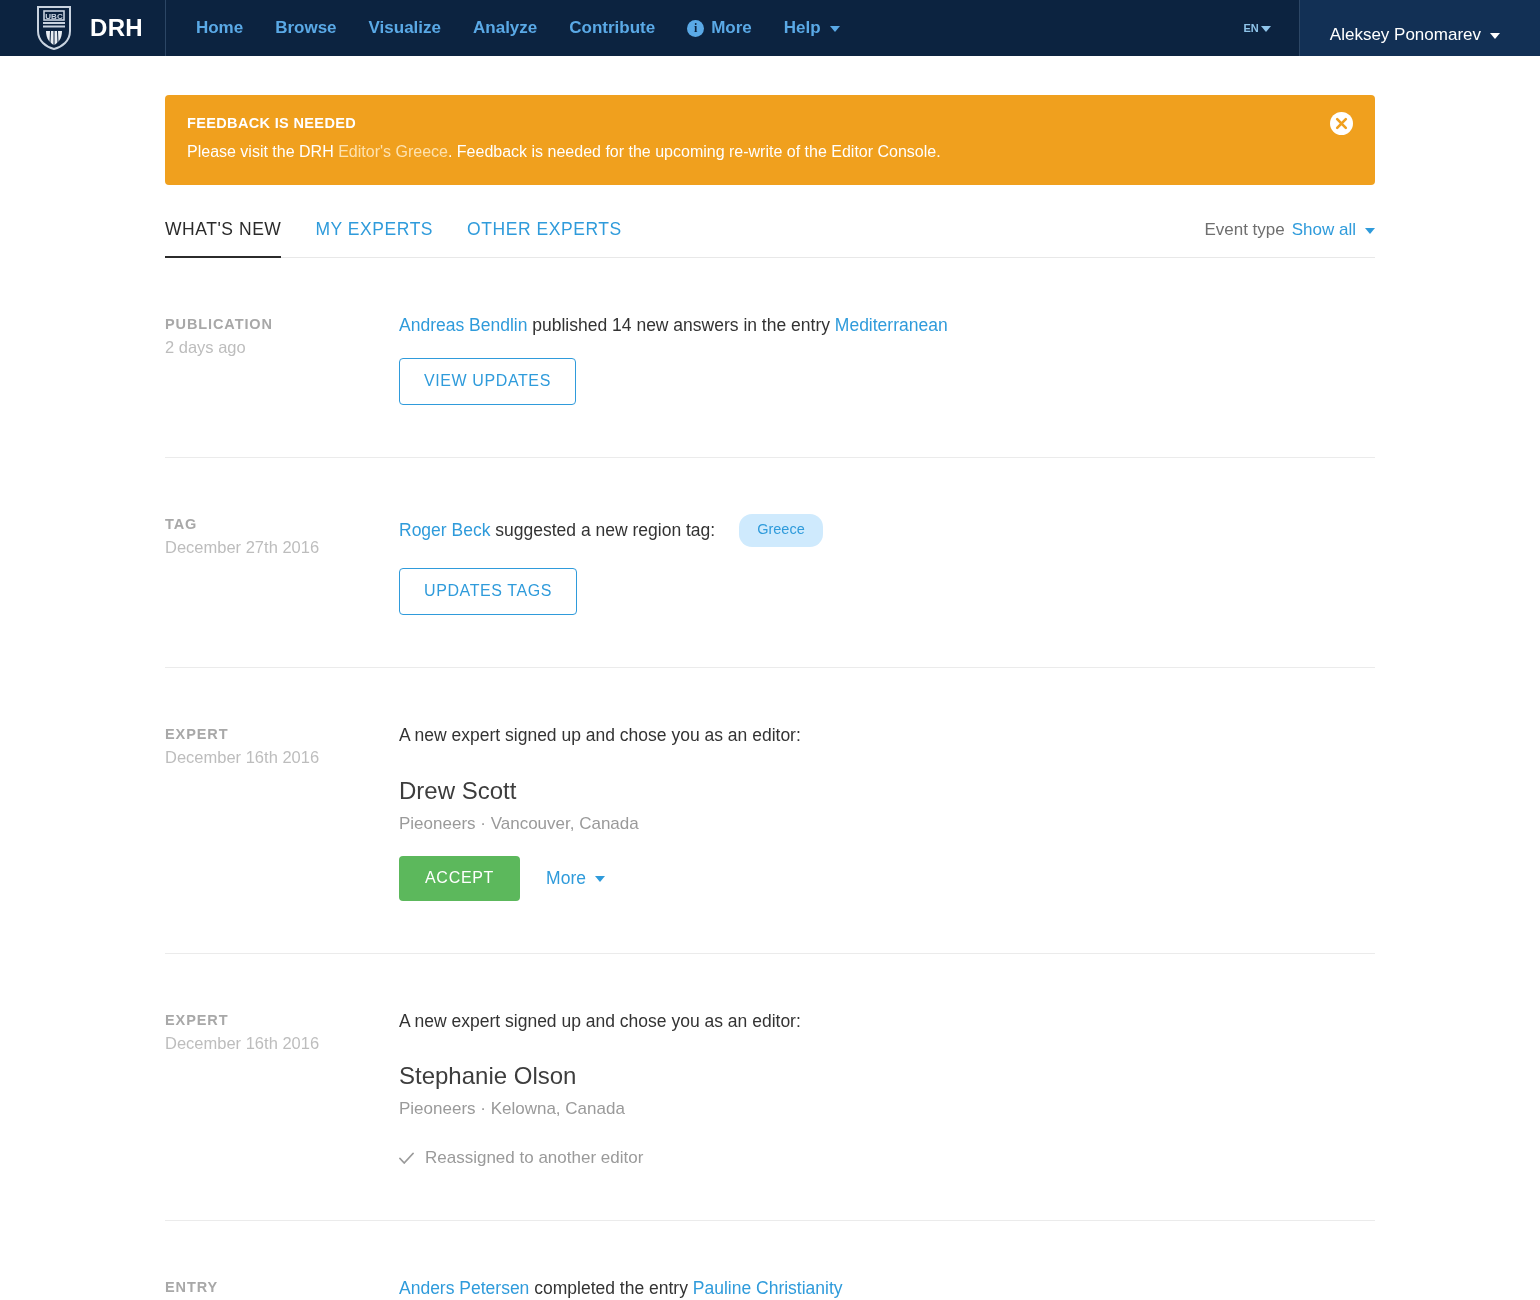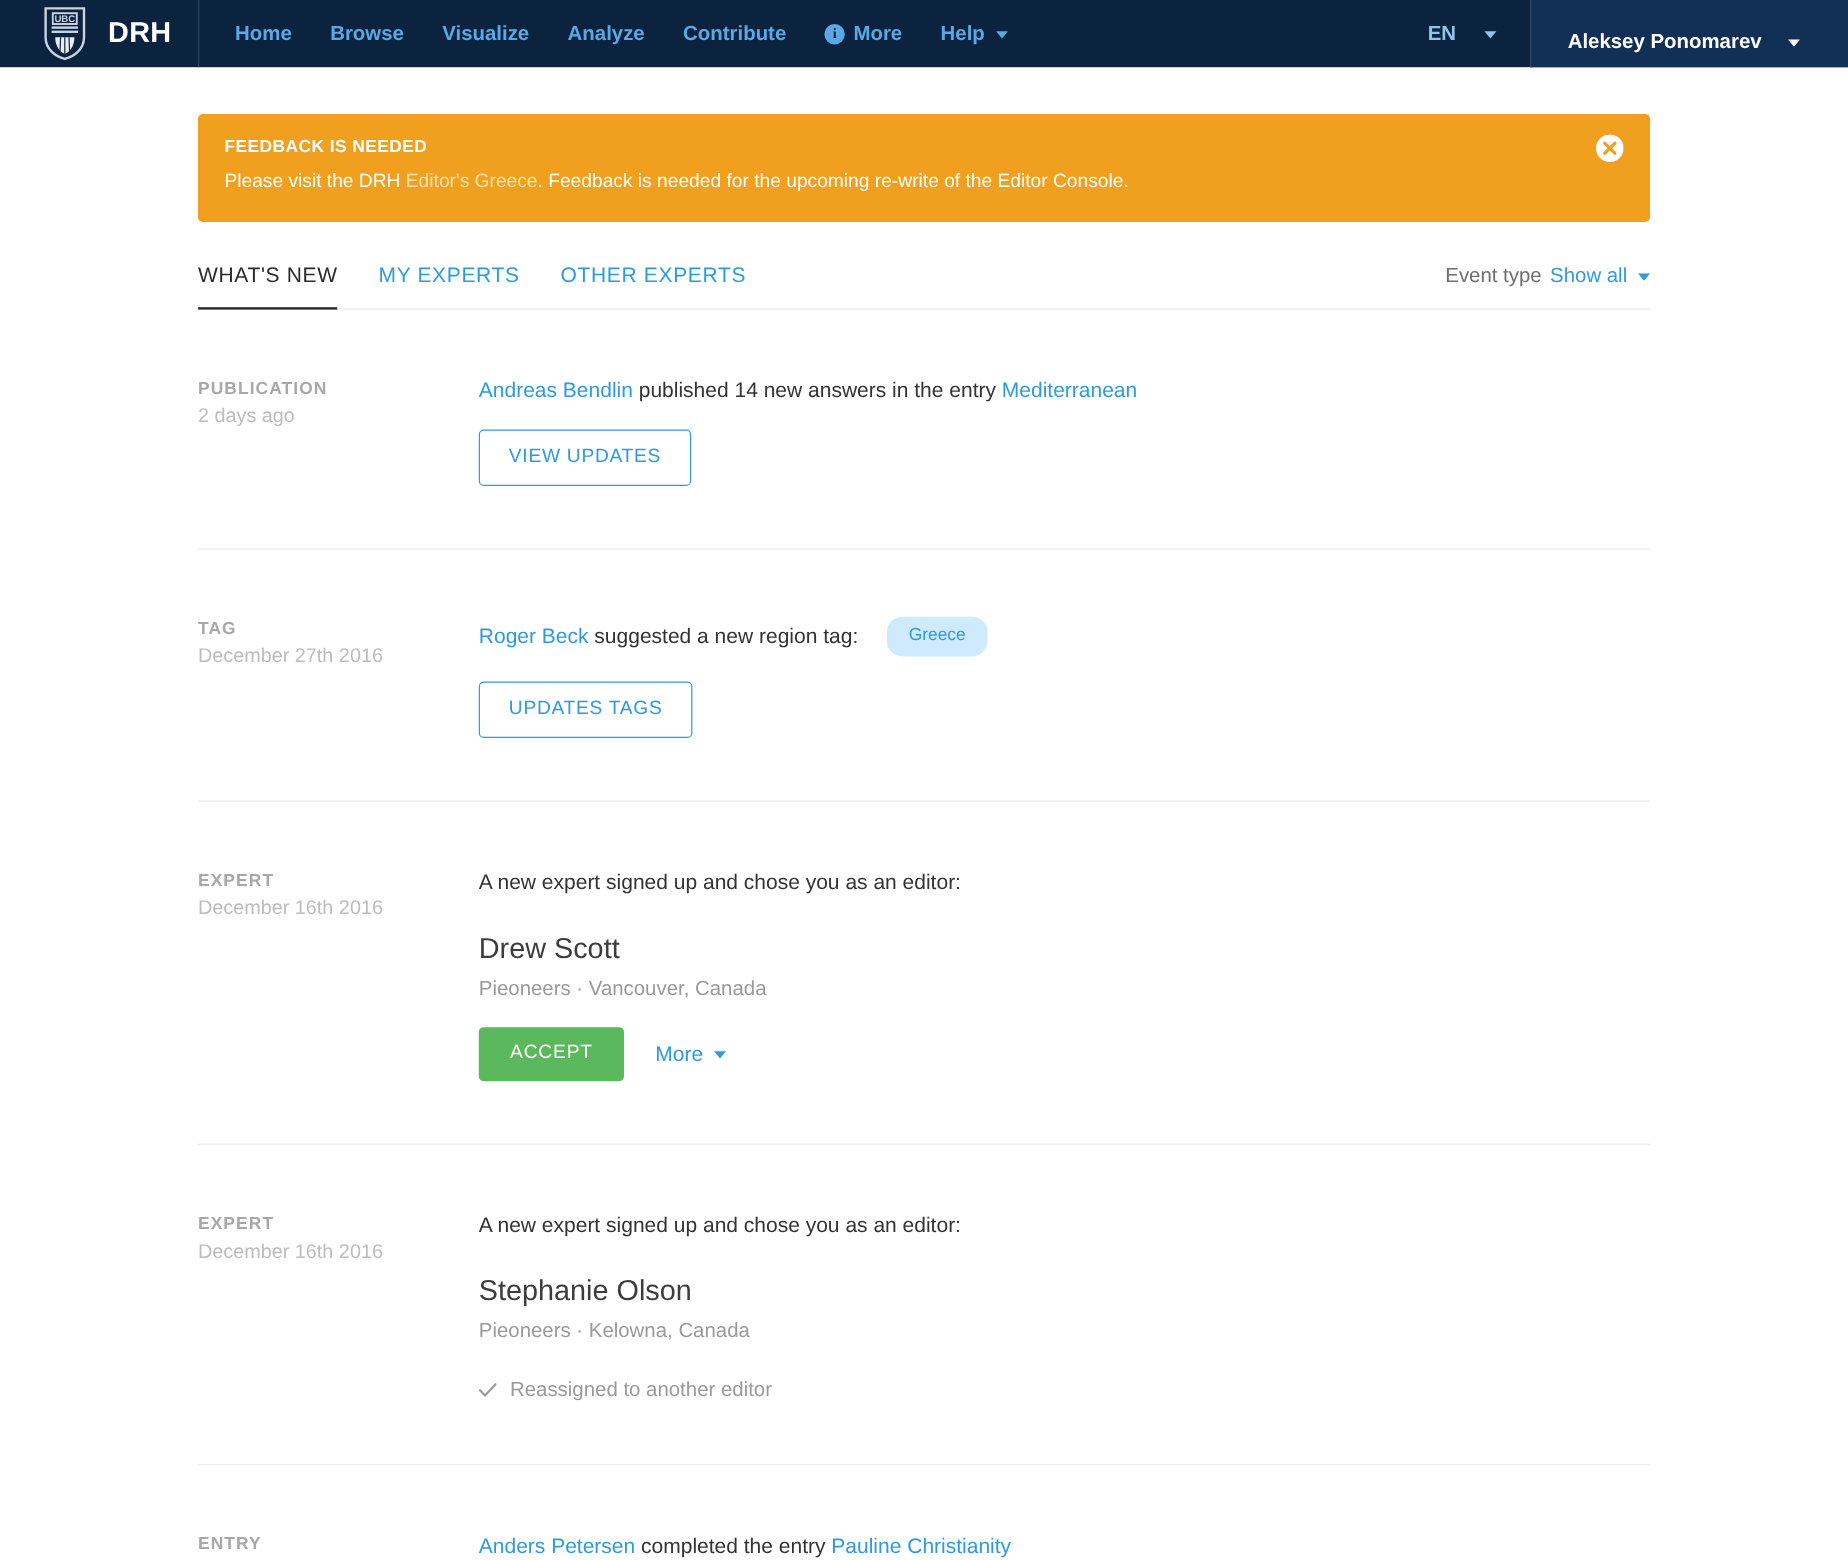--- a/index.html
+++ b/index.html
@@ -81,45 +81,45 @@
     justify-content: center;
     line-height: 1;
   }
   .nav-right {
     margin-left: auto;
     display: flex;
     align-items: stretch;
   }
   .lang-sel {
     color: #8fc4ea;
-    font-size: 17px;
-    font-weight: bold;
-    display: flex;
-    align-items: center;
-    gap: 24px;
+    font-size: 11px;
+    font-weight: bold;
+    display: flex;
+    align-items: center;
+    gap: 2px;
     padding: 0 28px 0 10px;
     cursor: pointer;
   }
   .caret-down {
     display: inline-block;
     border-left: 5px solid transparent;
     border-right: 5px solid transparent;
     border-top: 6px solid currentColor;
     position: relative;
     top: 1px;
   }
   .user-block {
     background: #123055;
     display: flex;
     align-items: center;
-    gap: 22px;
+    gap: 9px;
     padding: 14px 40px 0 30px;
     color: #ffffff;
     font-size: 17px;
-    font-weight: bold;
+    font-weight: normal;
     cursor: pointer;
     border-left: 1px solid #2c4665;
     white-space: nowrap;
   }
 
   
   .page {
     padding: 0 165px;
   }
 

